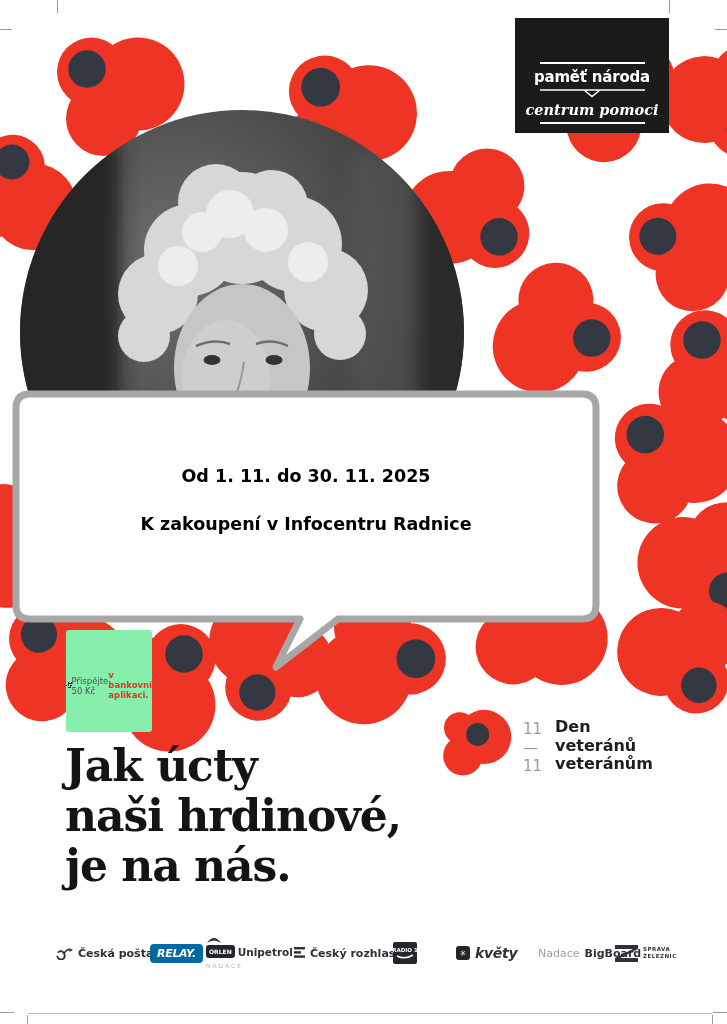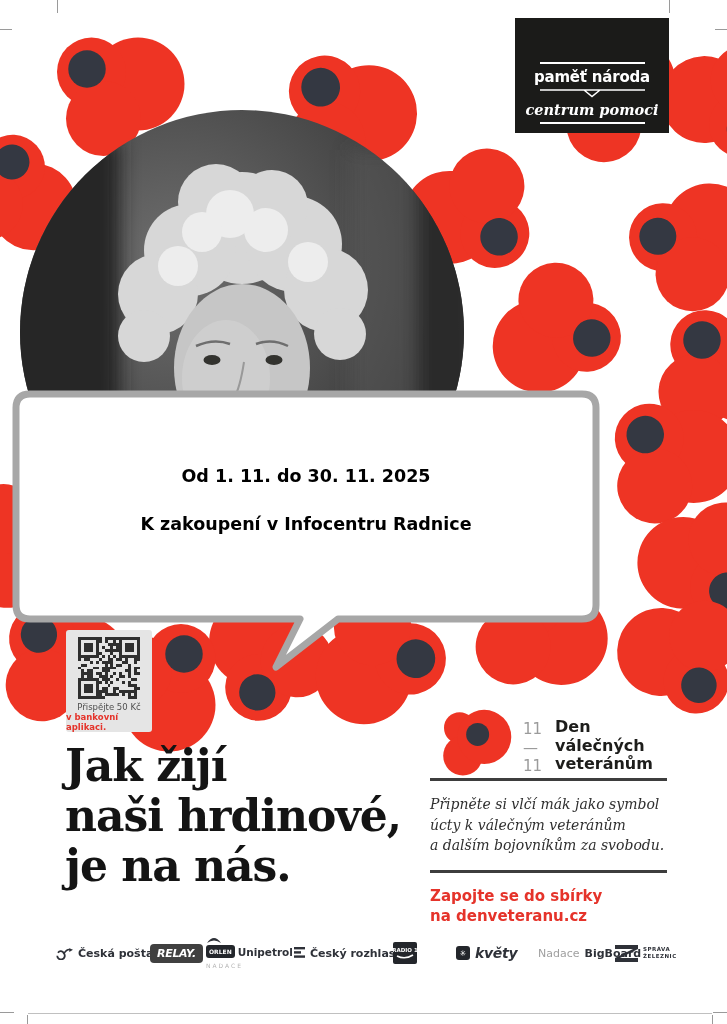--- a/index.html
+++ b/index.html
@@ -23,22 +23,22 @@
   .brand .t2{color:#fff;font-family:"DejaVu Serif","Liberation Serif",serif;font-style:italic;
              font-size:14.5px;margin:3px 0 4px;font-weight:bold;}
 
   
   .bubble-svg{position:absolute;left:8px;top:386px;width:600px;height:296px;z-index:6;}
   .bubble-text{position:absolute;left:16px;top:394px;width:580px;z-index:7;display:flex;
                flex-direction:column;align-items:center;gap:28px;padding-top:72px;
                font-weight:bold;font-size:17.5px;color:#000;}
 
   
-  .qrbox{position:absolute;left:66px;top:630px;width:86px;height:102px;background:#e5e5e5;border-radius:3px;
-         z-index:8;display:flex;flex-direction:column;align-items:center;padding-top:7px;box-sizing:border-box;}
+  .qrbox{position:absolute;left:66px;top:630px;width:86px;height:102px;background:#86efac;border-radius:3px;
+         z-index:8;display:flex;flex-direction:row;align-items:center;padding-top:7px;box-sizing:border-box;}
   .qrbox svg{width:72px;height:72px;}
   .qr-c1{font-size:8.5px;color:#4f4f4f;margin-top:3px;line-height:10px;}
   .qr-c2{font-size:8.5px;color:var(--accent-red);font-weight:bold;line-height:10px;}
 
   
   .vet{position:absolute;left:435px;top:700px;display:flex;z-index:4;}
   .vet .vp{width:82px;height:82px;}
   .vet .nums{margin:20px 0 0 6px;color:#9b9b9b;font-size:15px;line-height:18.5px;text-align:left;width:24px;}
   .vet .titles{margin:18px 0 0 8px;color:#1d1d1b;font-weight:bold;font-size:16px;line-height:18.5px;}
 
@@ -51,21 +51,21 @@
   .rcol .rule{height:3px;background:#3d3d3d;}
   .rcol .para{margin-top:13px;font-family:"DejaVu Serif","Liberation Serif",serif;font-style:italic;
               font-size:14px;line-height:20.5px;color:#2f2f2f;}
   .rcol .rule2{margin-top:14px;}
   .rcol .cta{margin-top:13px;color:var(--accent-red);font-weight:bold;font-size:15px;line-height:20px;}
 
   
   .sponsors{position:absolute;left:0;top:936px;width:727px;height:34px;z-index:3;color:var(--sponsor-ink);}
   .sp{position:absolute;display:flex;align-items:center;gap:5px;height:34px;}
   .sp .lbl{font-size:11px;font-weight:bold;white-space:nowrap;}
-  .relay-box{background:#404040;border-radius:4px;padding:3px 7px;color:#fff;font-weight:bold;
+  .relay-box{background:#0369a1;border-radius:4px;padding:3px 7px;color:#fff;font-weight:bold;
              font-style:italic;font-size:11px;letter-spacing:-0.3px;}
   .orlen-col{display:flex;flex-direction:column;align-items:flex-start;line-height:10px;}
   .orlen-row{display:flex;align-items:center;gap:3px;margin-top:1px;}
   .orlen-badge{background:#23262b;color:#fff;border-radius:3px;font-size:6px;font-weight:bold;padding:1.5px 3px;}
   .orlen-uni{font-size:10.5px;font-weight:bold;}
   .orlen-nad{font-size:6px;letter-spacing:2px;color:#b5b5b5;margin-top:3px;}
   .kvety-ic{width:14px;height:14px;background:#23262b;border-radius:3px;display:flex;align-items:center;
             justify-content:center;color:#fff;font-size:8px;}
   .kvety-lbl{font-size:14px;font-weight:bold;font-style:italic;letter-spacing:-0.3px;}
   .nbb-light{font-size:11px;color:#a0a0a0;}
@@ -477,44 +477,31 @@
     <svg class="vp">
         <use href="#poppy-logo"></use>
       </svg>
     <div class="nums">
       <div>11</div>
       <div>—</div>
       <div>11</div>
     </div>
     <div class="titles">
       <div>Den</div>
-      <div>válečných</div>
+      <div>veteránů</div>
       <div>veteránům</div>
     </div>
   </div>
 
   <div class="headline">
-    <div>Jak žijí</div>
+    <div>Jak úcty</div>
     <div>naši hrdinové,</div>
     <div>je na nás.</div>
   </div>
 
-  <div class="rcol">
-    <div class="rule"></div>
-    <div class="para">
-      <div>Připněte si vlčí mák jako symbol</div>
-      <div>úcty k válečným veteránům</div>
-      <div>a dalším bojovníkům za svobodu.</div>
-    </div>
-    <div class="rule rule2"></div>
-    <div class="cta">
-      <div>Zapojte se do sbírky</div>
-      <div>na denveteranu.cz</div>
-    </div>
-  </div>
 
   <div class="sponsors">
     <div class="sp" style="left:55px">
       <svg width="18" height="13" viewBox="0 0 24 16">
         <path d="M3 11 a5 5 0 1 0 9 -3 C10 4 6 4 4 7" stroke="#2e3138" stroke-width="2.4" fill="none"></path>
         <path d="M12 8 C15 3 18 2 21 3" stroke="#2e3138" stroke-width="2.2" fill="none"></path>
         <path d="M19 1 L24 3 L19 6 Z" fill="#2e3138"></path>
       </svg>
       <span class="lbl">Česká pošta</span>
     </div>

